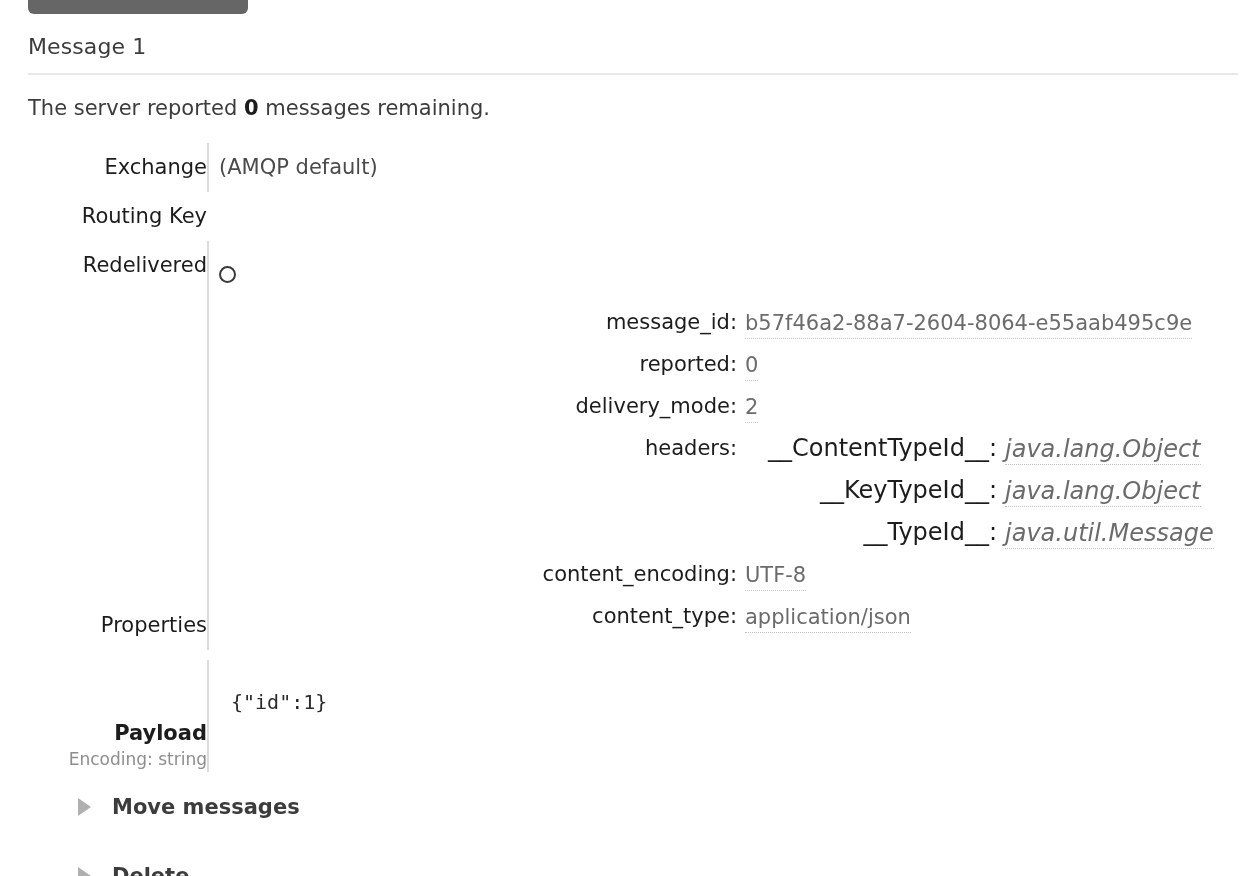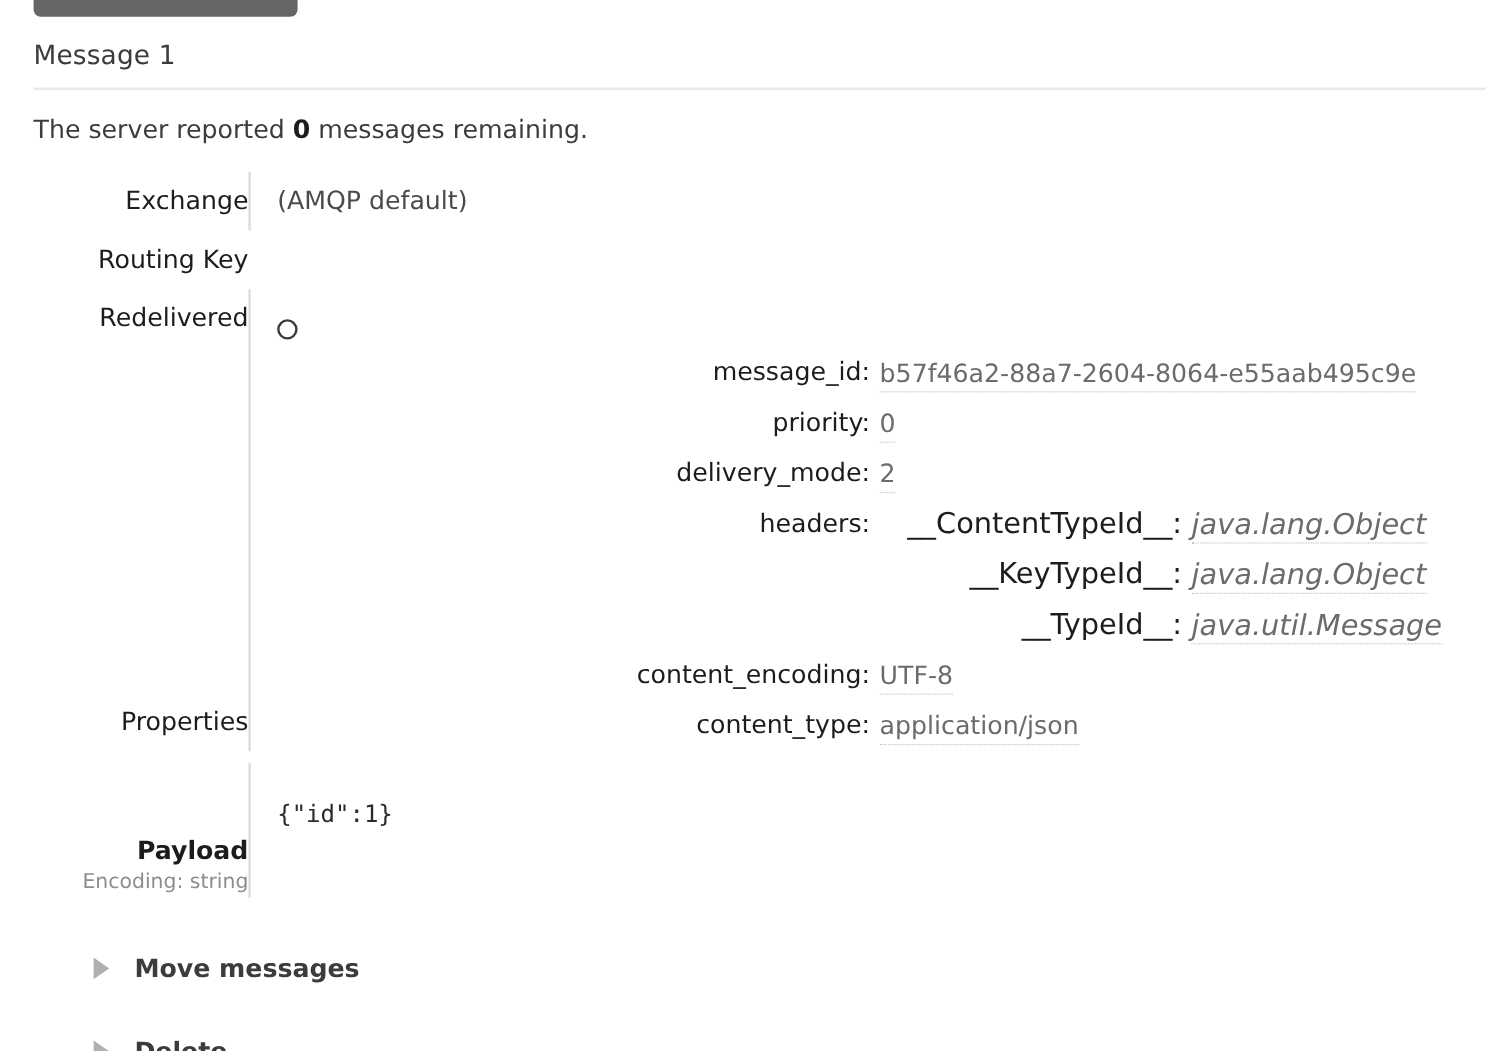--- a/index.html
+++ b/index.html
@@ -80,21 +80,21 @@
     flex: 0 0 207px;
     text-align: right;
     font-size: 21px;
     color: #1c1c1c;
     line-height: 49px;
     padding-right: 0;
   }
   .row-body {
     flex: 1 1 auto;
     border-left: 2px solid #dcdcdc;
-    padding-left: 22px;
+    padding-left: 10px;
     min-height: 49px;
   }
   .row-value {
     font-size: 21px;
     color: #4a4a4a;
     line-height: 49px;
     white-space: nowrap;
   }
 
   
@@ -107,21 +107,21 @@
     box-sizing: border-box;
     vertical-align: middle;
     margin-top: 16px;
   }
   .redelivered-body { line-height: 49px; }
 
   
   .props-row .row-body { padding-left: 0; }
   .props-table {
     border-collapse: collapse;
-    margin: 0;
+    margin: 12px;
   }
   .props-table td {
     padding: 0;
     vertical-align: top;
     font-size: 21px;
     line-height: 41px;
     white-space: nowrap;
   }
   .prop-key {
     text-align: right;
@@ -253,21 +253,21 @@
   <div class="row props-row">
     <div class="row-label">Properties</div>
     <div class="row-body">
       <table class="props-table">
         <tbody>
           <tr>
             <td class="prop-key">message_id:</td>
             <td><span class="prop-val">b57f46a2-88a7-2604-8064-e55aab495c9e</span></td>
           </tr>
           <tr>
-            <td class="prop-key">priority:</td>
+            <td class="prop-key">reported:</td>
             <td><span class="prop-val">0</span></td>
           </tr>
           <tr>
             <td class="prop-key">delivery_mode:</td>
             <td><span class="prop-val">2</span></td>
           </tr>
           <tr>
             <td class="prop-key headers-key">headers:</td>
             <td>
               <table class="hdr-table">

